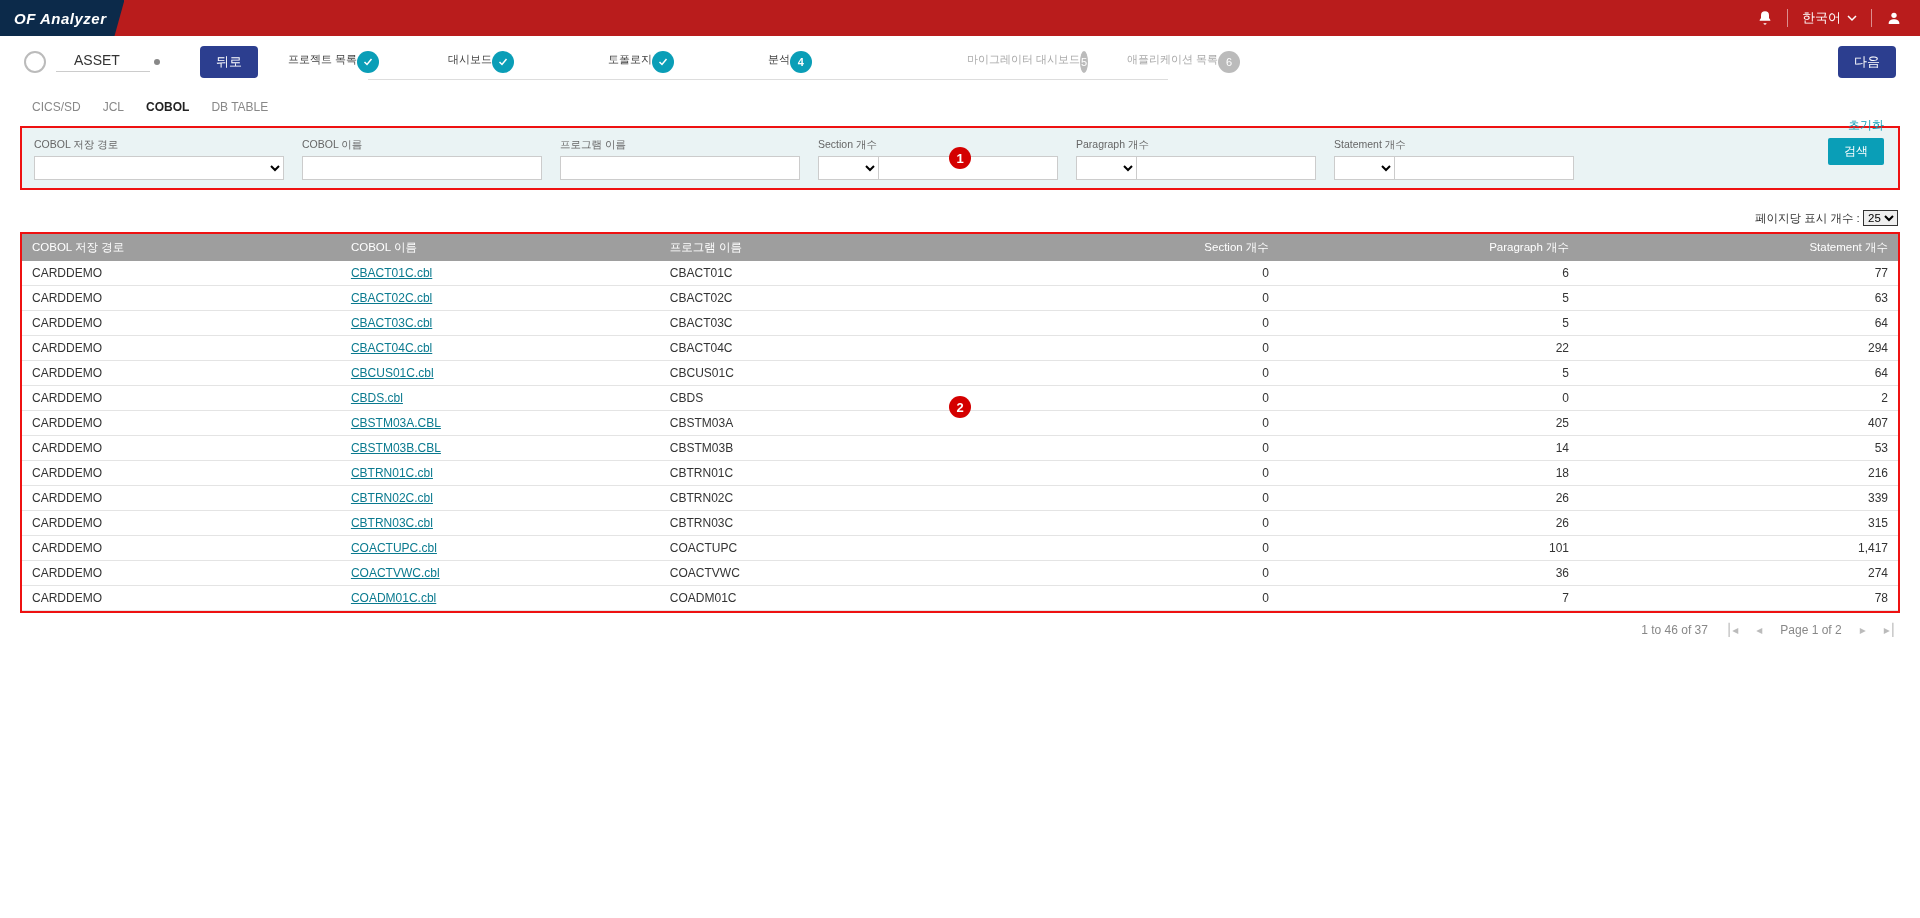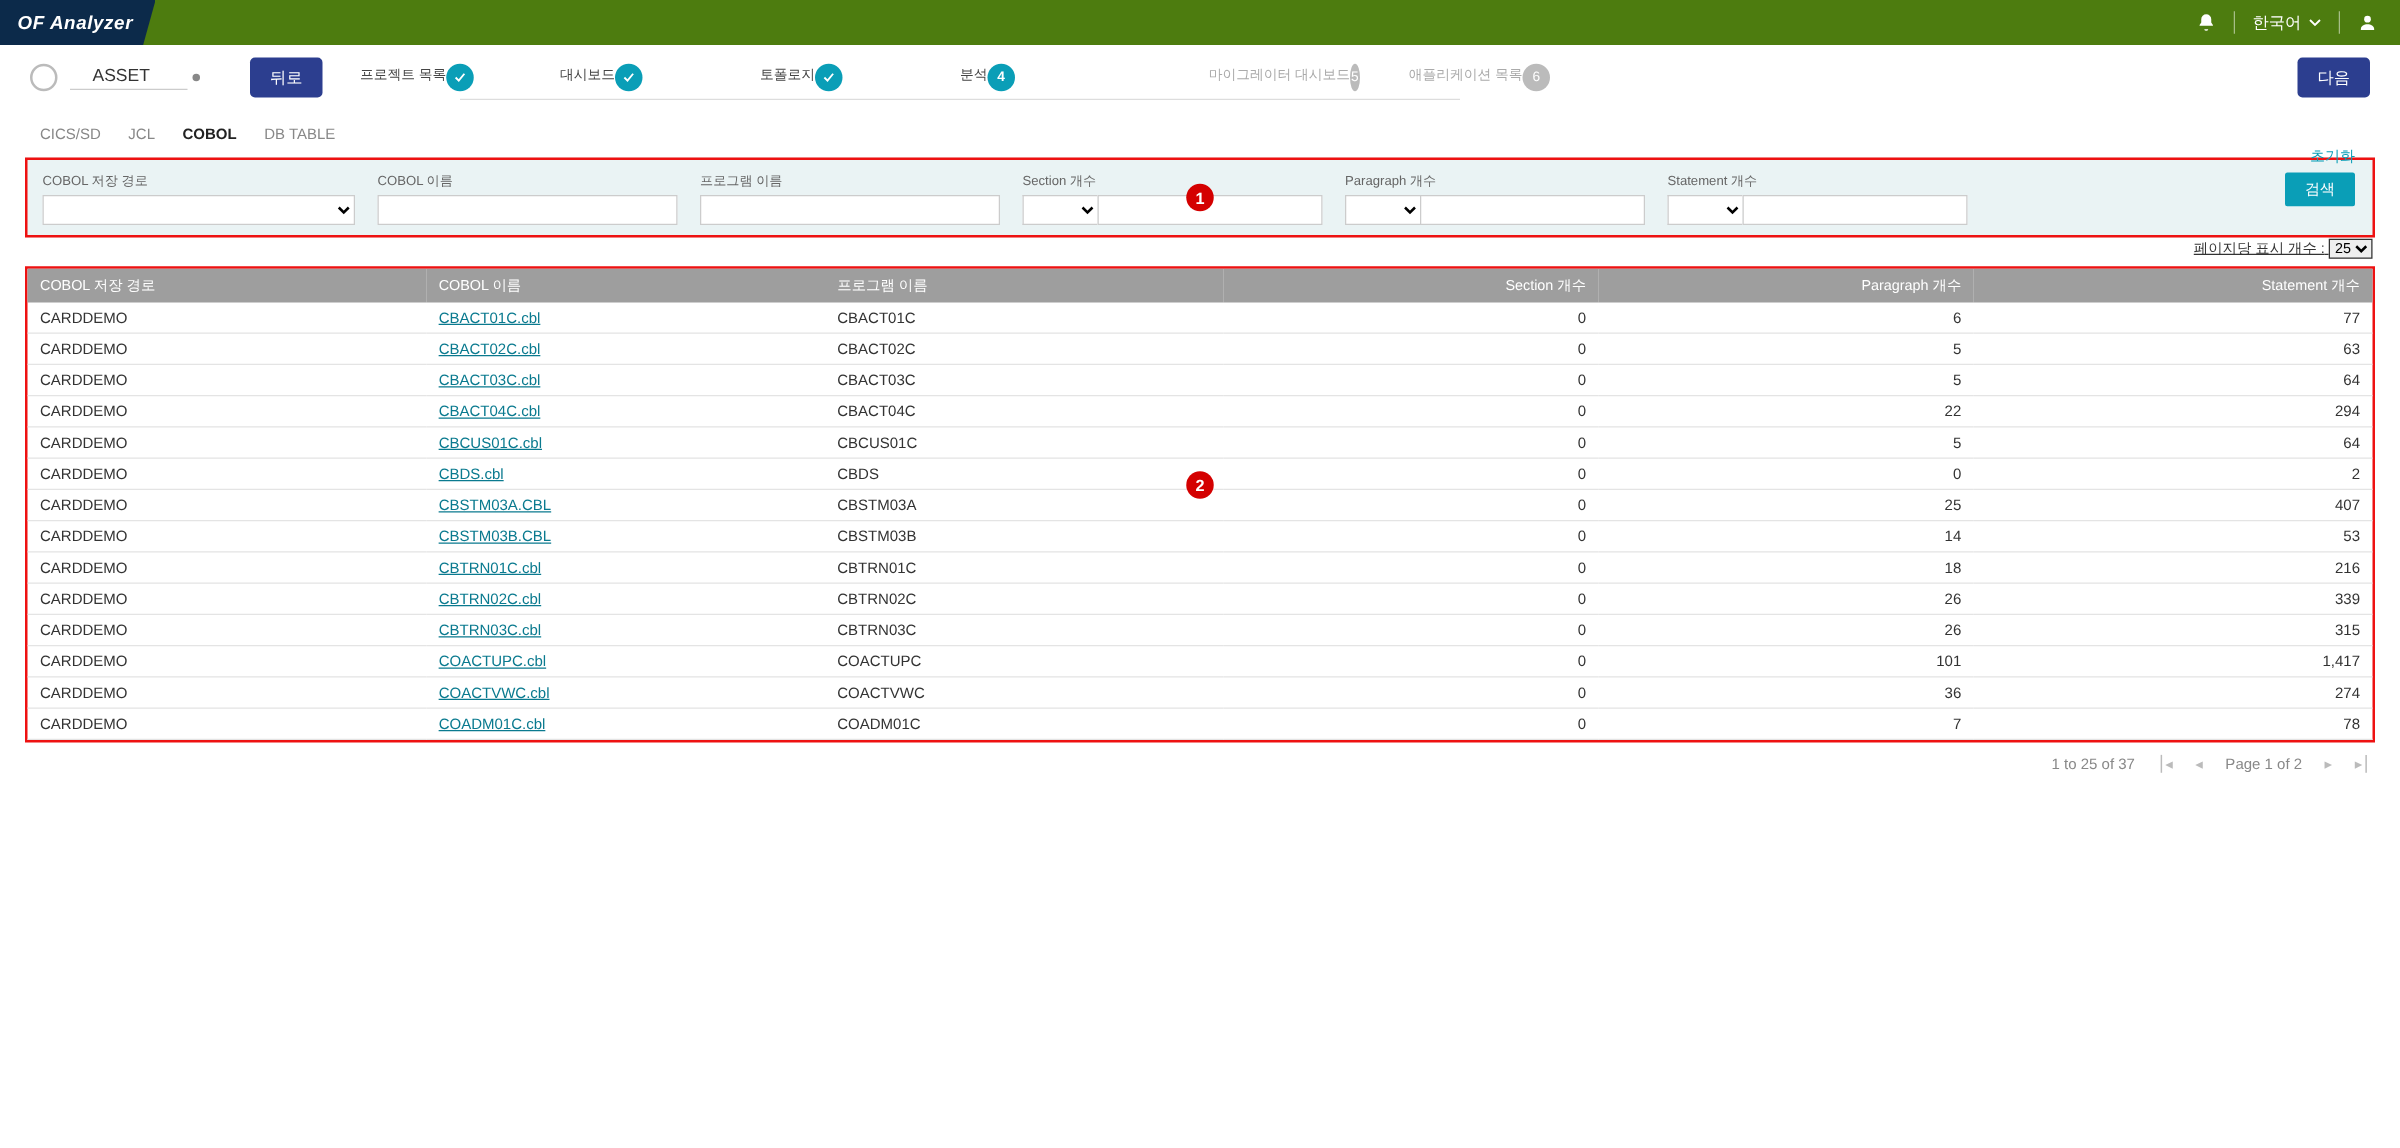--- a/index.html
+++ b/index.html
@@ -1,19 +1,19 @@
 <!DOCTYPE html>
 <html><head>
 <meta charset="utf-8">
 <style>
 * { box-sizing: border-box; margin: 0; padding: 0; }
 body { font-family: "Malgun Gothic", "Segoe UI", sans-serif; font-size: 12px; color: #333; background: #fff; }
 
 
-.topbar { background: #4d7c0f; height: 36px; display: flex; align-items: center; padding: 0 18px; color: #fff; }
+.topbar { background: #b91c1c; height: 36px; display: flex; align-items: center; padding: 0 18px; color: #fff; }
 .brand-wrap { background: #0c2a4a; height: 36px; display: flex; align-items: center; padding: 0 18px 0 14px; margin: 0 0 0 -18px; clip-path: polygon(0 0, 100% 0, 92% 100%, 0 100%); }
 .brand { font-weight: 700; font-style: italic; letter-spacing: 0.5px; font-size: 15px; }
 .topbar .right { margin-left: auto; display: flex; align-items: center; gap: 14px; }
 .topbar .sep { width: 1px; height: 18px; background: rgba(255,255,255,0.5); }
 .icon-btn { display: inline-flex; align-items: center; cursor: pointer; }
 
 
 .steprow { display: flex; align-items: center; padding: 10px 24px 12px 24px; gap: 10px; }
 .asset-label { display: flex; align-items: center; gap: 10px; margin-right: 30px; }
 .asset-circle { width: 22px; height: 22px; border: 2px solid #bbb; border-radius: 50%; }
@@ -46,21 +46,21 @@
 .field .combo { display:flex; }
 .field .combo select { width:60px; border-right:none; }
 .filter-actions { position:absolute; right:14px; bottom:23px; text-align:right; }
 .filter-actions .reset { color:#0a9eb7; font-size:12px; cursor:pointer; margin-bottom:4px; display:block; }
 .btn-teal { background:#0a9eb7; color:#fff; border:none; padding:5px 16px; font-size:12px; border-radius:2px; cursor:pointer; }
 
 
 .annot-badge { position:absolute; width:22px; height:22px; border-radius:50%; background:#d40000; color:#fff; font-weight:700; display:flex; align-items:center; justify-content:center; font-size:13px; }
 
 
-.pagesize { text-align:right; padding: 1px 22px 6px 0; font-size:11.5px;text-decoration:underline; }
+.pagesize { text-align:right; padding: 20px 22px 6px 0; font-size:11.5px; }
 .pagesize select { border:1px solid #333; font-size:11.5px; }
 
 
 .table-wrap { margin: 0 20px; border:2px solid #e11; position:relative; }
 table { width:100%; border-collapse:collapse; }
 thead th { background:#9e9e9e; color:#fff; font-weight:400; font-size:11.5px; padding:6px 10px; text-align:left; }
 thead th.num { text-align:right; }
 tbody td { border-bottom:1px solid #e4e4e4; padding:5px 10px; font-size:12px; }
 tbody td.num { text-align:right; }
 tbody a { color:#0a7a8f; text-decoration:underline; }
@@ -328,19 +328,19 @@
           <td class="num">0</td>
           <td class="num">7</td>
           <td class="num">78</td>
         </tr>
       </tbody>
   </table>
   <div class="annot-badge" style="left:50%; top:46%; transform:translate(-50%,-50%);">2</div>
 </div>
 
 <div class="pager">
-  <span>1 to 25 of 37</span>
+  <span>1 to 46 of 37</span>
   <span class="nav">⎮◂</span>
   <span class="nav">◂</span>
   <span>Page 1 of 2</span>
   <span class="nav">▸</span>
   <span class="nav">▸⎮</span>
 </div>
 
 </body></html>

